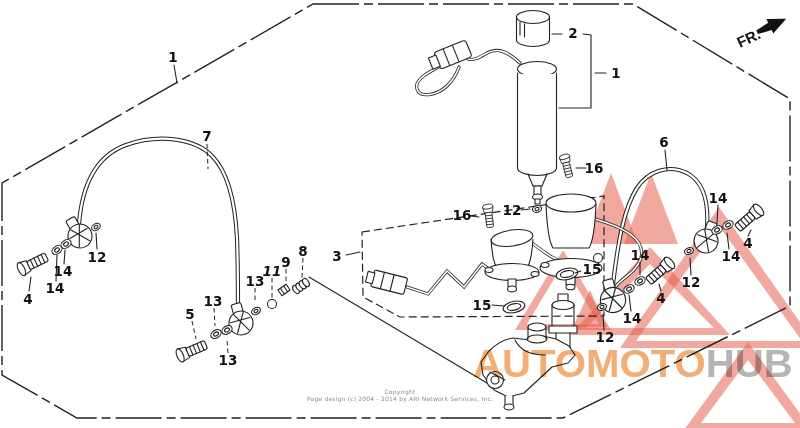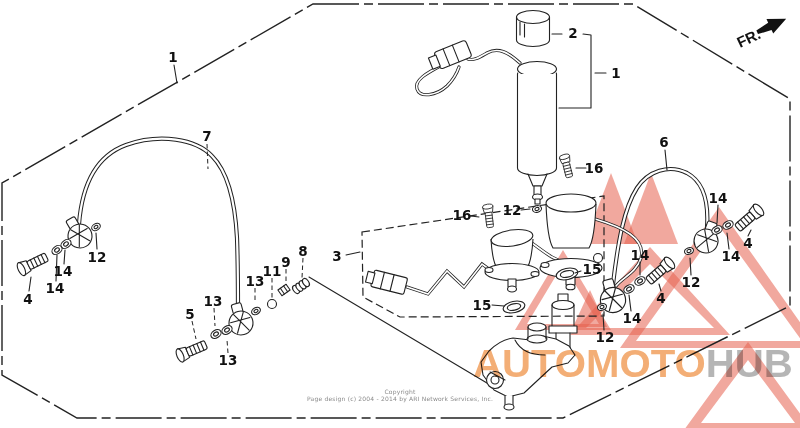--- a/index.html
+++ b/index.html
@@ -245,21 +245,21 @@
       <span class="callout" style="left: 337px; top: 256px;">3</span>
       <span class="callout" style="left: 28px; top: 299px;">4</span>
       <span class="callout" style="left: 661px; top: 298px;">4</span>
       <span class="callout" style="left: 748px; top: 243px;">4</span>
       <span class="callout" style="left: 190px; top: 314px;">5</span>
       <span class="callout" style="left: 664px; top: 142px;">6</span>
       <span class="callout" style="left: 207px; top: 136px;">7</span>
       <span class="callout" style="left: 303px; top: 251px;">8</span>
       <span class="callout" style="left: 286px; top: 262px;">9</span>
       <span class="callout" style="left: 173px; top: 57px;">1</span>
-      <span class="callout" style="left: 272px; top: 271px;">11</span>
+      <span class="callout" style="left: 272px; top: 271px; font-style: italic;">11</span>
       <span class="callout" style="left: 97px; top: 257px;">12</span>
       <span class="callout" style="left: 512px; top: 210px;">12</span>
       <span class="callout" style="left: 605px; top: 337px;">12</span>
       <span class="callout" style="left: 691px; top: 282px;">12</span>
       <span class="callout" style="left: 213px; top: 301px;">13</span>
       <span class="callout" style="left: 228px; top: 360px;">13</span>
       <span class="callout" style="left: 255px; top: 281px;">13</span>
       <span class="callout" style="left: 63px; top: 271px;">14</span>
       <span class="callout" style="left: 55px; top: 288px;">14</span>
       <span class="callout" style="left: 640px; top: 255px;">14</span>

